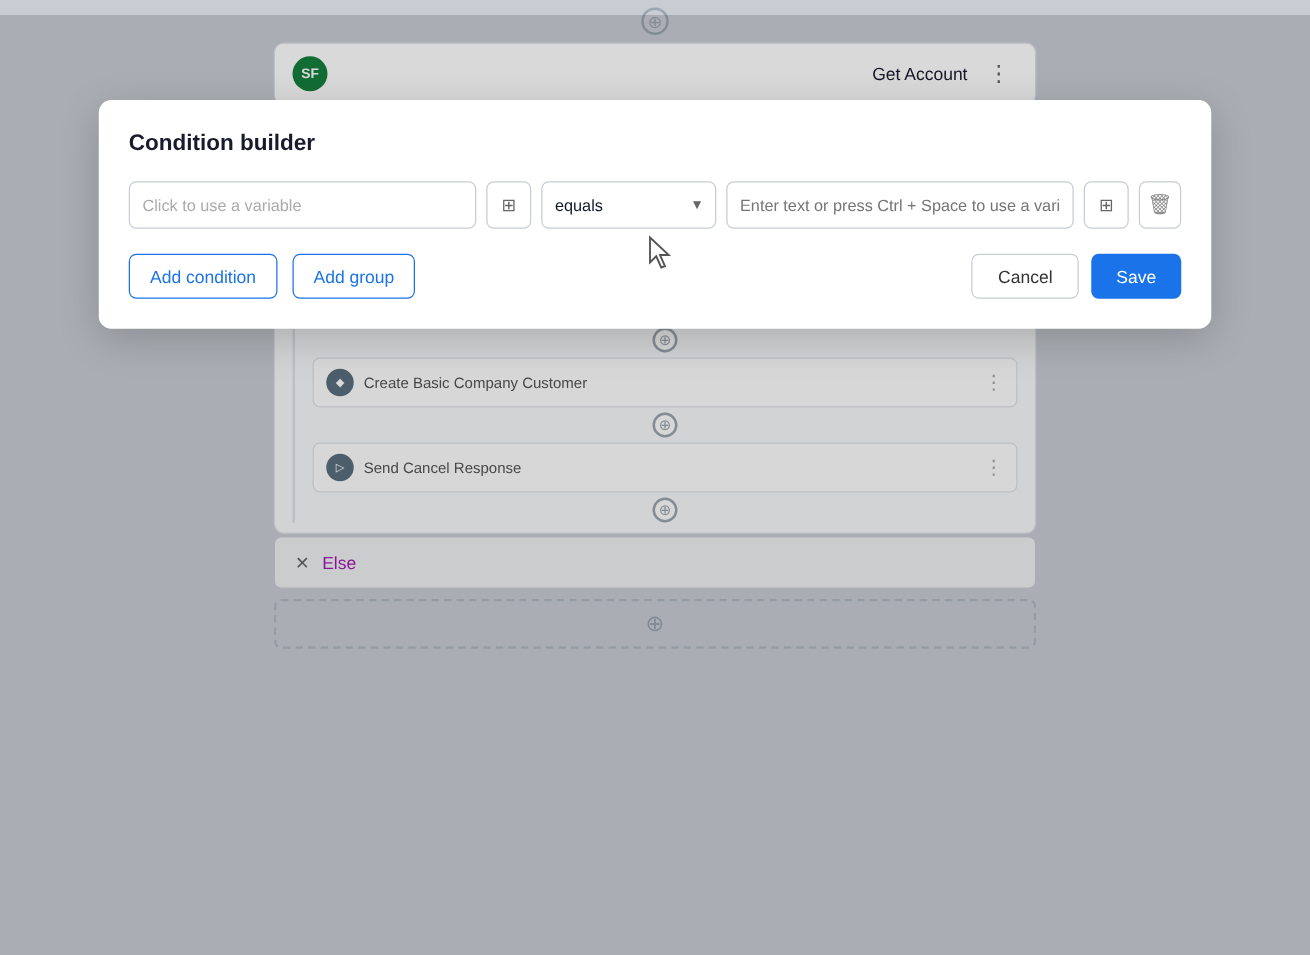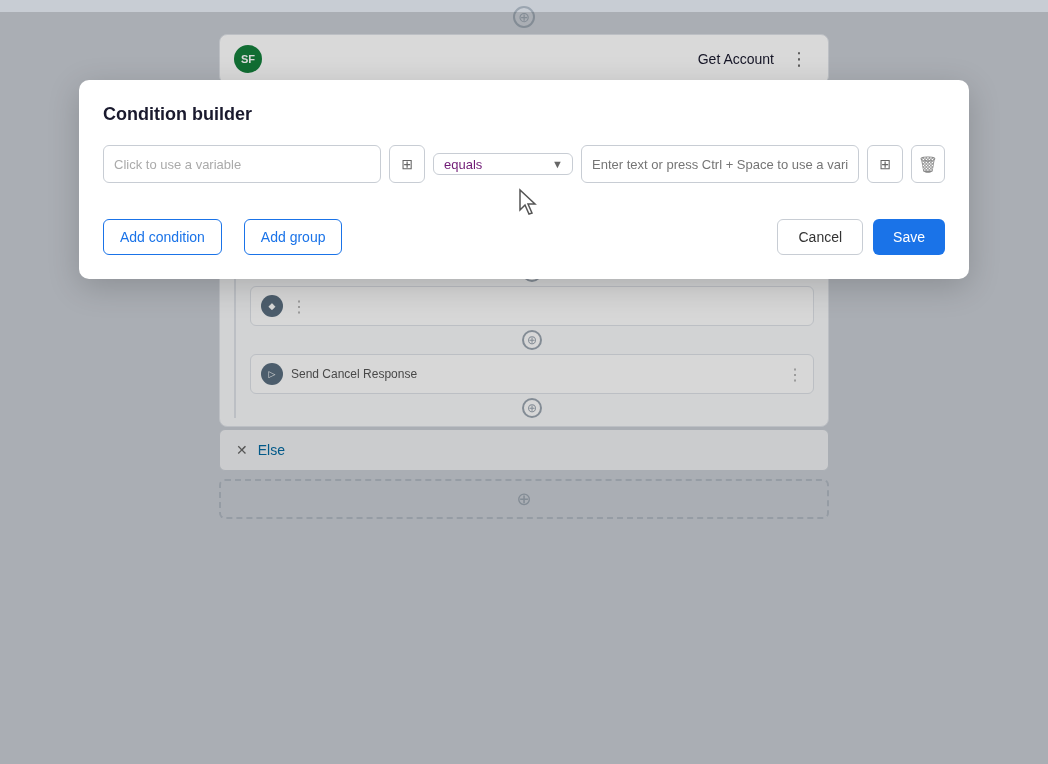--- a/index.html
+++ b/index.html
@@ -241,21 +241,21 @@
       margin-top: 2px;
     }
 
     .else-x {
       color: #666;
       font-size: 14px;
     }
 
     .else-label {
       font-size: 14px;
-      color: #0369a1;
+      color: #a21caf;
       font-weight: 500;
     }
 
     
     .bottom-add {
       width: 610px;
       height: 40px;
       border: 2px dashed #b0b8c1;
       border-radius: 6px;
       display: flex;
@@ -291,23 +291,23 @@
     .modal-title {
       font-size: 18px;
       font-weight: 600;
       color: #1a1a2e;
       margin-bottom: 20px;
     }
 
     
     .condition-builder-row {
       display: flex;
-      align-items: center;
+      align-items: flex-start;
       gap: 8px;
-      margin-bottom: 36px;
+      margin-bottom: 20px;
     }
 
     .var-input {
       flex: 1;
       height: 38px;
       border: 1px solid #c8cdd4;
       border-radius: 6px;
       padding: 0 10px;
       font-size: 13px;
       color: #aaa;
@@ -328,26 +328,26 @@
       font-size: 14px;
     }
 
     .operator-wrapper {
       position: relative;
       width: 140px;
     }
 
     .operator-wrapper select {
       width: 100%;
-      height: 22px;
+      height: 38px;
       border: 1px solid #c8cdd4;
       border-radius: 6px;
       padding: 0 10px;
       font-size: 13px;
-      color: #701a75;
+      color: #0f172a;
       background: white;
       appearance: none;
       cursor: pointer;
     }
 
     .operator-chevron {
       position: absolute;
       right: 10px;
       top: 50%;
       transform: translateY(-50%);
@@ -381,21 +381,21 @@
     
     .modal-footer {
       display: flex;
       align-items: center;
       justify-content: space-between;
       margin-top: 8px;
     }
 
     .footer-left {
       display: flex;
-      gap: 22px;
+      gap: 12px;
     }
 
     .btn-add-condition {
       height: 36px;
       padding: 0 16px;
       border: 1.5px solid #1a73e8;
       border-radius: 6px;
       background: white;
       color: #1a73e8;
       font-size: 14px;
@@ -504,20 +504,21 @@
         <span class="then-label">Then</span>
       </div>
       <div class="then-content">
 
         <div class="plus-connector-inline">⊕</div>
 
         <div class="action-node">
           <div class="action-icon">
             <span>◆</span>
           </div>
+          <span class="action-title">Create Basic Company Customer</span>
           <span class="action-menu">⋮</span>
         </div>
 
         <div class="plus-connector-inline">⊕</div>
 
         <div class="action-node">
           <div class="action-icon">
             <span>▷</span>
           </div>
           <span class="action-title">Send Cancel Response</span>

